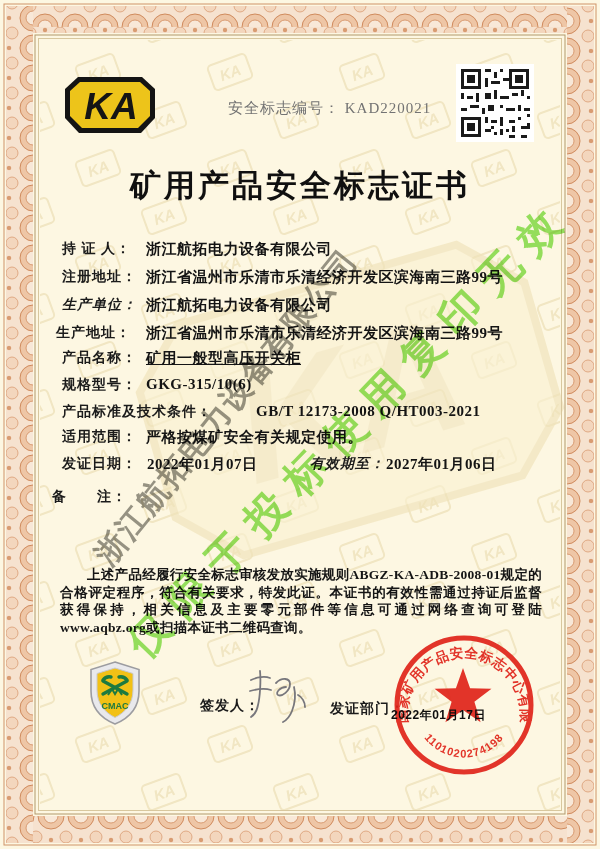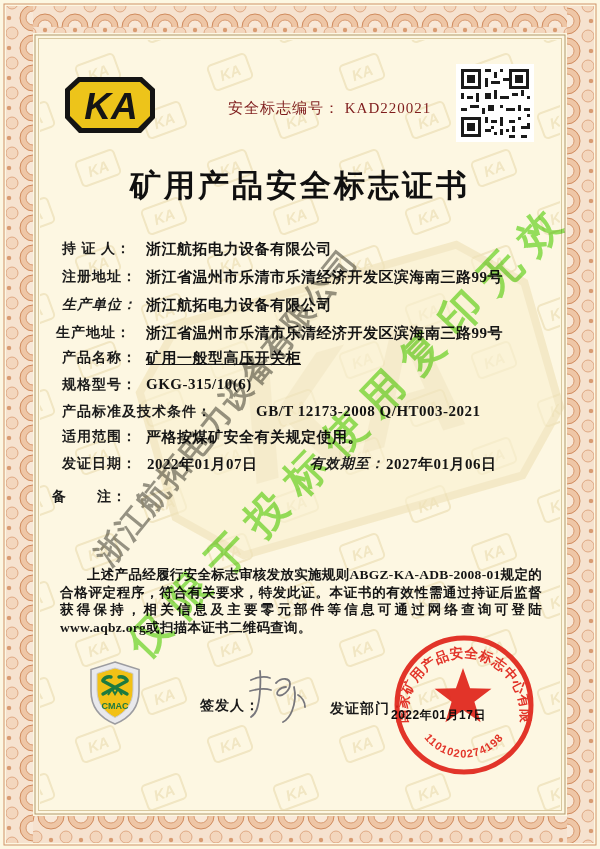--- a/index.html
+++ b/index.html
@@ -6,21 +6,21 @@
   body{background:#ffffff;}
   .certificate{
     position:relative;width:600px;height:849px;overflow:hidden;
     background:#fdf7e2;
     font-family:"Liberation Sans",sans-serif;
   }
   .bg-layer{position:absolute;left:0;top:0;z-index:0;}
   .content{position:absolute;inset:0;z-index:3;}
   .lbl{position:absolute;font:700 14px "Liberation Sans",sans-serif;color:#1b1b1b;letter-spacing:1px;white-space:nowrap;}
   .val{position:absolute;font:700 15px "Liberation Serif",serif;color:#141414;letter-spacing:.5px;white-space:nowrap;}
-  .cert-no{position:absolute;left:228px;top:99px;font:400 15px "Liberation Serif",serif;color:#7f1d1d;letter-spacing:1px;}
+  .cert-no{position:absolute;left:228px;top:99px;font:400 15px "Liberation Serif",serif;color:#737373;letter-spacing:1px;}
   .title{position:absolute;left:0;top:165px;width:100%;text-align:center;
     font:700 31px "Liberation Serif",serif;color:#101010;letter-spacing:3px;}
   .statement{position:absolute;left:60px;top:566px;width:482px;
     font:700 13.5px "Liberation Serif",serif;color:#151515;line-height:17.5px;
     text-align:justify;text-indent:2em;letter-spacing:.3px;}
   .wm{position:absolute;z-index:6;white-space:nowrap;transform-origin:0 50%;
     mix-blend-mode:multiply;pointer-events:none;font-weight:700;}
   .wm-gray{left:102px;top:540px;transform:rotate(-51deg);
     font:700 31px "Liberation Serif",serif;letter-spacing:2px;opacity:.8;}
   .wm-green{left:135px;top:622px;transform:rotate(-46deg);

